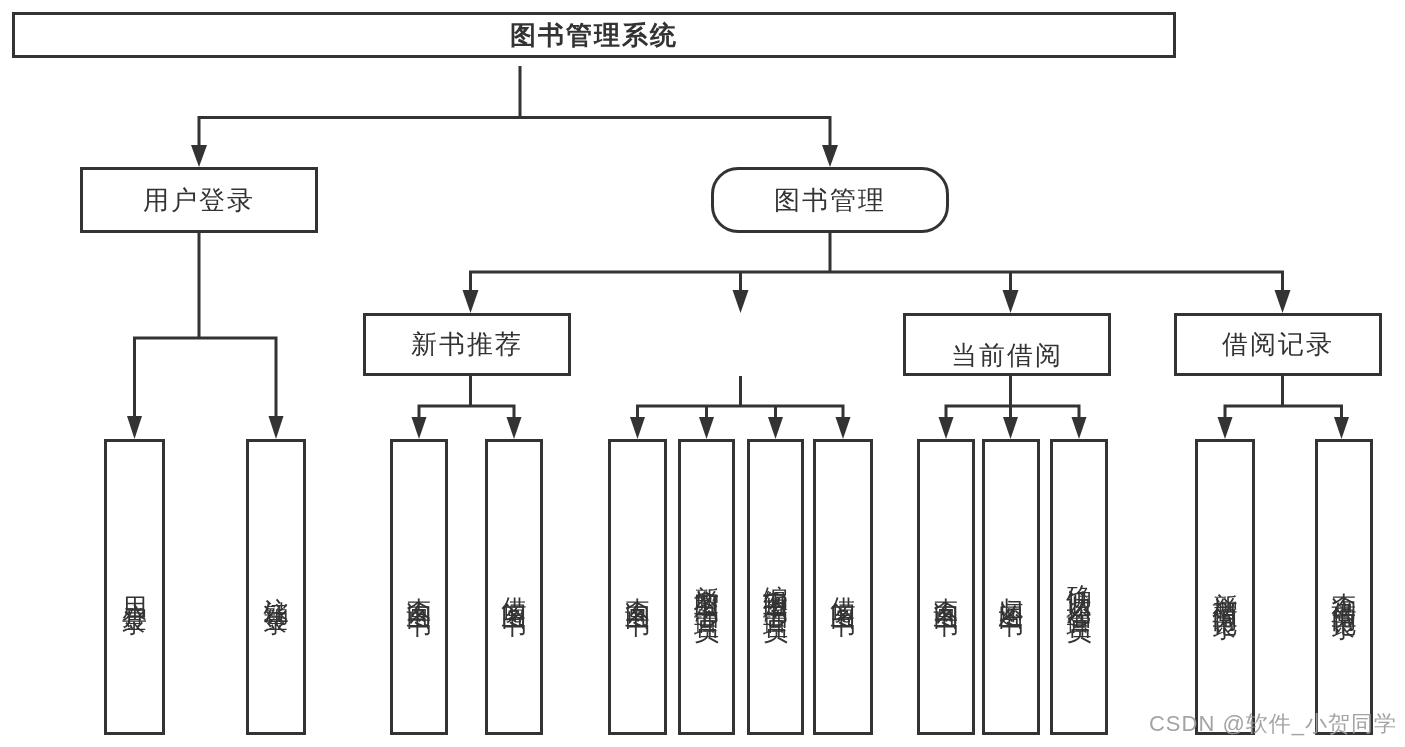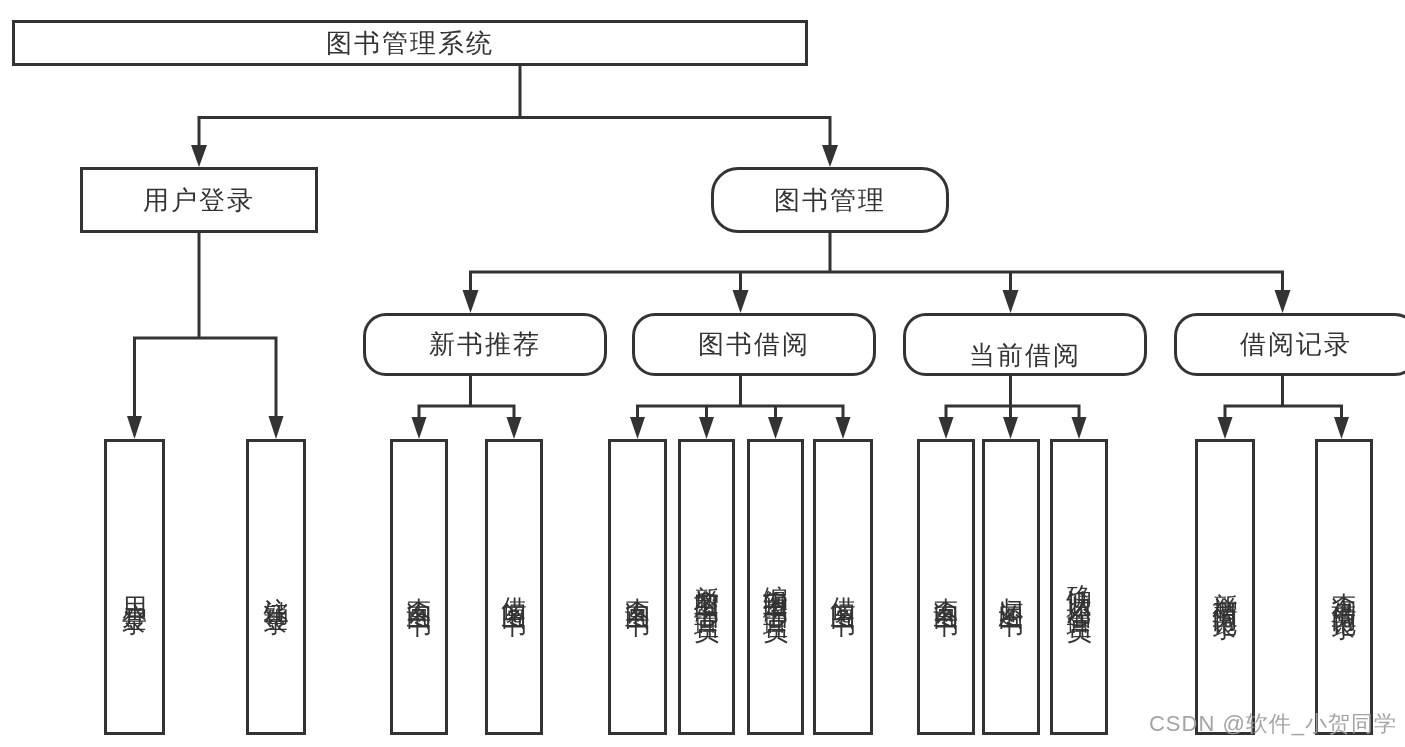--- a/index.html
+++ b/index.html
@@ -12,21 +12,21 @@
     position:absolute;box-sizing:border-box;background:#ffffff;border:3px solid #333333;
     display:flex;align-items:center;justify-content:center;z-index:2;
   }
   .hlabel{font-size:26px;letter-spacing:2px;white-space:nowrap;color:#333333;}
   .vnode{top:439px;height:296px;}
   .vlabel{
     writing-mode:vertical-rl;text-orientation:mixed;
     font-size:25px;line-height:1;letter-spacing:5px;color:#333333;white-space:nowrap;
   }
   .lv1{top:167px;height:66px;width:238px;}
-  .lv2{top:313px;height:63px;width:244px;border-radius:23px;}
+  .lv2{top:313px;height:63px;width:208px;}
   #watermark{
     position:absolute;right:8px;bottom:8px;z-index:3;
     font-size:22px;letter-spacing:1px;color:rgba(158,158,158,0.95);white-space:nowrap;
   }
 </style>
 </head>
 <body>
 
 <div id="canvas">
 
@@ -59,36 +59,33 @@
     <path d="M1010.5 376 V406 M944.5 406 H1080.5 M946 404.5 V418 M1010.5 404.5 V418 M1079 404.5 V418"></path>
     <polygon fill="#333333" stroke="none" points="938.5,417 953.5,417 946,439"></polygon>
     <polygon fill="#333333" stroke="none" points="1003,417 1018,417 1010.5,439"></polygon>
     <polygon fill="#333333" stroke="none" points="1071.5,417 1086.5,417 1079,439"></polygon>
 
     <path d="M1282.5 376 V406 M1223.5 406 H1343 M1225 404.5 V418 M1341.5 404.5 V418"></path>
     <polygon fill="#333333" stroke="none" points="1217.5,417 1232.5,417 1225,439"></polygon>
     <polygon fill="#333333" stroke="none" points="1334,417 1349,417 1341.5,439"></polygon>
   </svg>
 
-  <div class="node" style="left:12px;top:20px;width:796px;height:46px;">
+  <div class="node" style="left:12px;top:12px;width:1164px;height:46px;font-weight:bold;">
     <span class="hlabel">图书管理系统</span>
   </div>
 
   <div class="node lv1" style="left:80px;">
     <span class="hlabel">用户登录</span>
   </div>
   <div class="node lv1" style="left:711px;border-radius:27px;">
     <span class="hlabel">图书管理</span>
   </div>
 
   <div class="node lv2" style="left:363px;">
     <span class="hlabel">新书推荐</span>
-  </div>
-  <div class="node lv2" style="left:632px;">
-    <span class="hlabel">图书借阅</span>
   </div>
   <div class="node lv2" style="left:903px;align-items:flex-end;">
     <span class="hlabel">当前借阅</span>
   </div>
   <div class="node lv2" style="left:1174px;text-align:center;">
     <span class="hlabel">借阅记录</span>
   </div>
 
   <div class="node vnode" style="left:104px;width:61px;">
     <span class="vlabel">用户登录</span>

